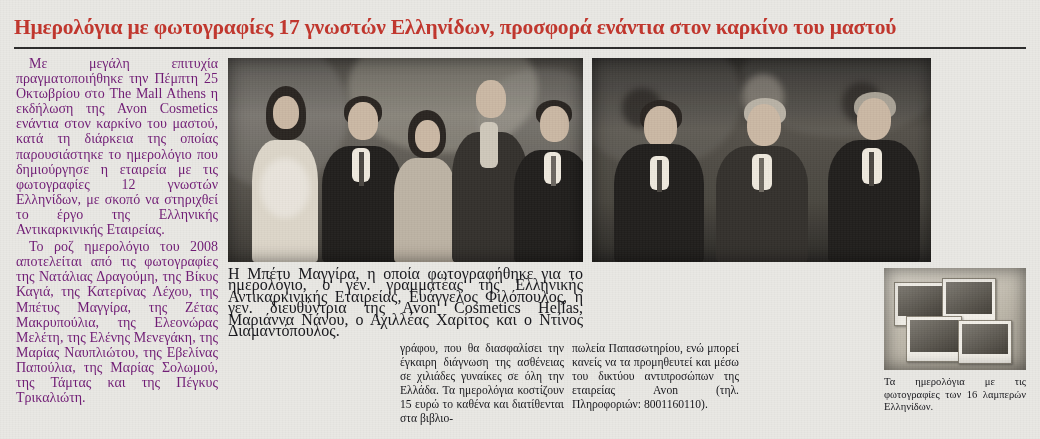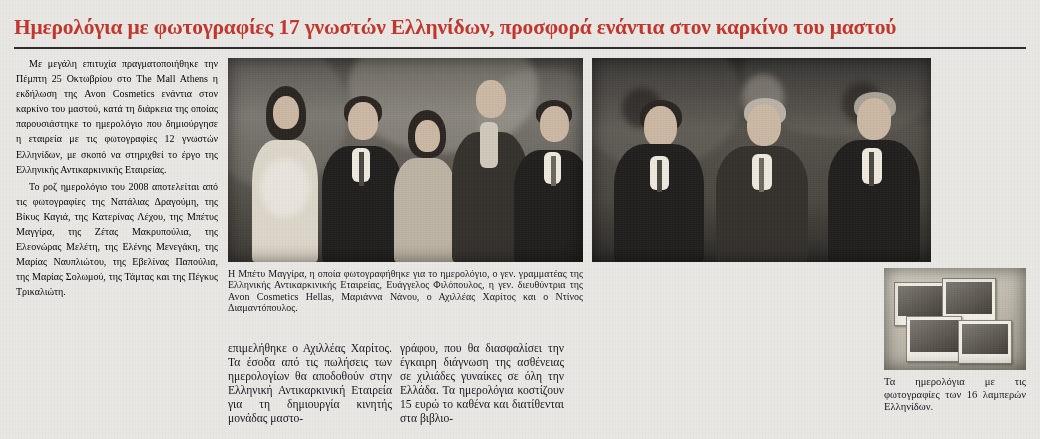--- a/index.html
+++ b/index.html
@@ -49,23 +49,23 @@
     width: 1012px;
     height: 2px;
     background: #2b2b2b;
   }
   
   .col-left {
     position: absolute;
     left: 16px;
     top: 56px;
     width: 202px;
-    font-size: 10px;
+    font-size: 14px;
     line-height: 15.1px;
-    color: #000000;
+    color: #701a75;
     text-align: justify;
     text-justify: inter-word;
     font-family: "Liberation Serif", serif;
   }
   .col-left p {
     margin: 0 0 2px 0;
     text-indent: 13px;
   }
   
   .photo {
@@ -86,21 +86,21 @@
     height: 204px;
   }
   #photo-calendar {
     left: 884px;
     top: 268px;
     width: 142px;
     height: 102px;
   }
   .cap {
     position: absolute;
-    font-size: 10px;
+    font-size: 16px;
     line-height: 11.4px;
     color: #15151a;
     text-align: justify;
     font-family: "Liberation Serif", serif;
   }
   #cap-main { left: 228px; top: 268px; width: 355px; }
   #cap-second { left: 592px; top: 268px; width: 290px; }
   #cap-calendar {
     left: 884px; top: 376px; width: 142px;
     font-size: 10.6px; line-height: 12.6px;
@@ -309,20 +309,20 @@
       <div class="cal-card" style="left:74px; top:52px; width:52px; height:42px;">
           <div class="ph"></div>
         </div>
       <div class="frame-inner"></div>
     </div>
   </div>
 
   <div class="cap" id="cap-main">Η Μπέτυ Μαγγίρα, η οποία φωτογραφήθηκε για το ημερολόγιο, ο γεν. γραμματέας της Ελληνικής Αντικαρκινικής Εταιρείας, Ευάγγελος Φιλόπουλος, η γεν. διευθύντρια της Avon Cosmetics Hellas, Μαριάννα Νάνου, ο Αχιλλέας Χαρίτος και ο Ντίνος Διαμαντόπουλος.</div>
   <div class="cap" id="cap-calendar">Τα ημερολόγια με τις φωτογραφίες των 16 λαμπερών Ελληνίδων.</div>
 
-  <div class="col-bottom" id="col-b1">
-    <p>επιμελήθηκε ο Αχιλλέας Χαρίτος. Τα έσοδα από τις πωλήσεις των ημερολογίων θα αποδοθούν στην Ελληνική Αντικαρκινική Εταιρεία για τη δημιουργία κινητής μονάδας μαστο-</p>
-  </div>
   <div class="col-bottom" id="col-b2">
     <p>γράφου, που θα διασφαλίσει την έγκαιρη διάγνωση της ασθένειας σε χιλιάδες γυναίκες σε όλη την Ελλάδα. Τα ημερολόγια κοστίζουν 15 ευρώ το καθένα και διατίθενται στα βιβλιο-</p>
   </div>
+  <div class="col-bottom" id="col-b3">
+    <p>πωλεία Παπασωτηρίου, ενώ μπορεί κανείς να τα προμηθευτεί και μέσω του δικτύου αντιπροσώπων της εταιρείας Avon (τηλ. Πληροφοριών: 8001160110).</p>
+  </div>
 
 </div>
 
 </body></html>

